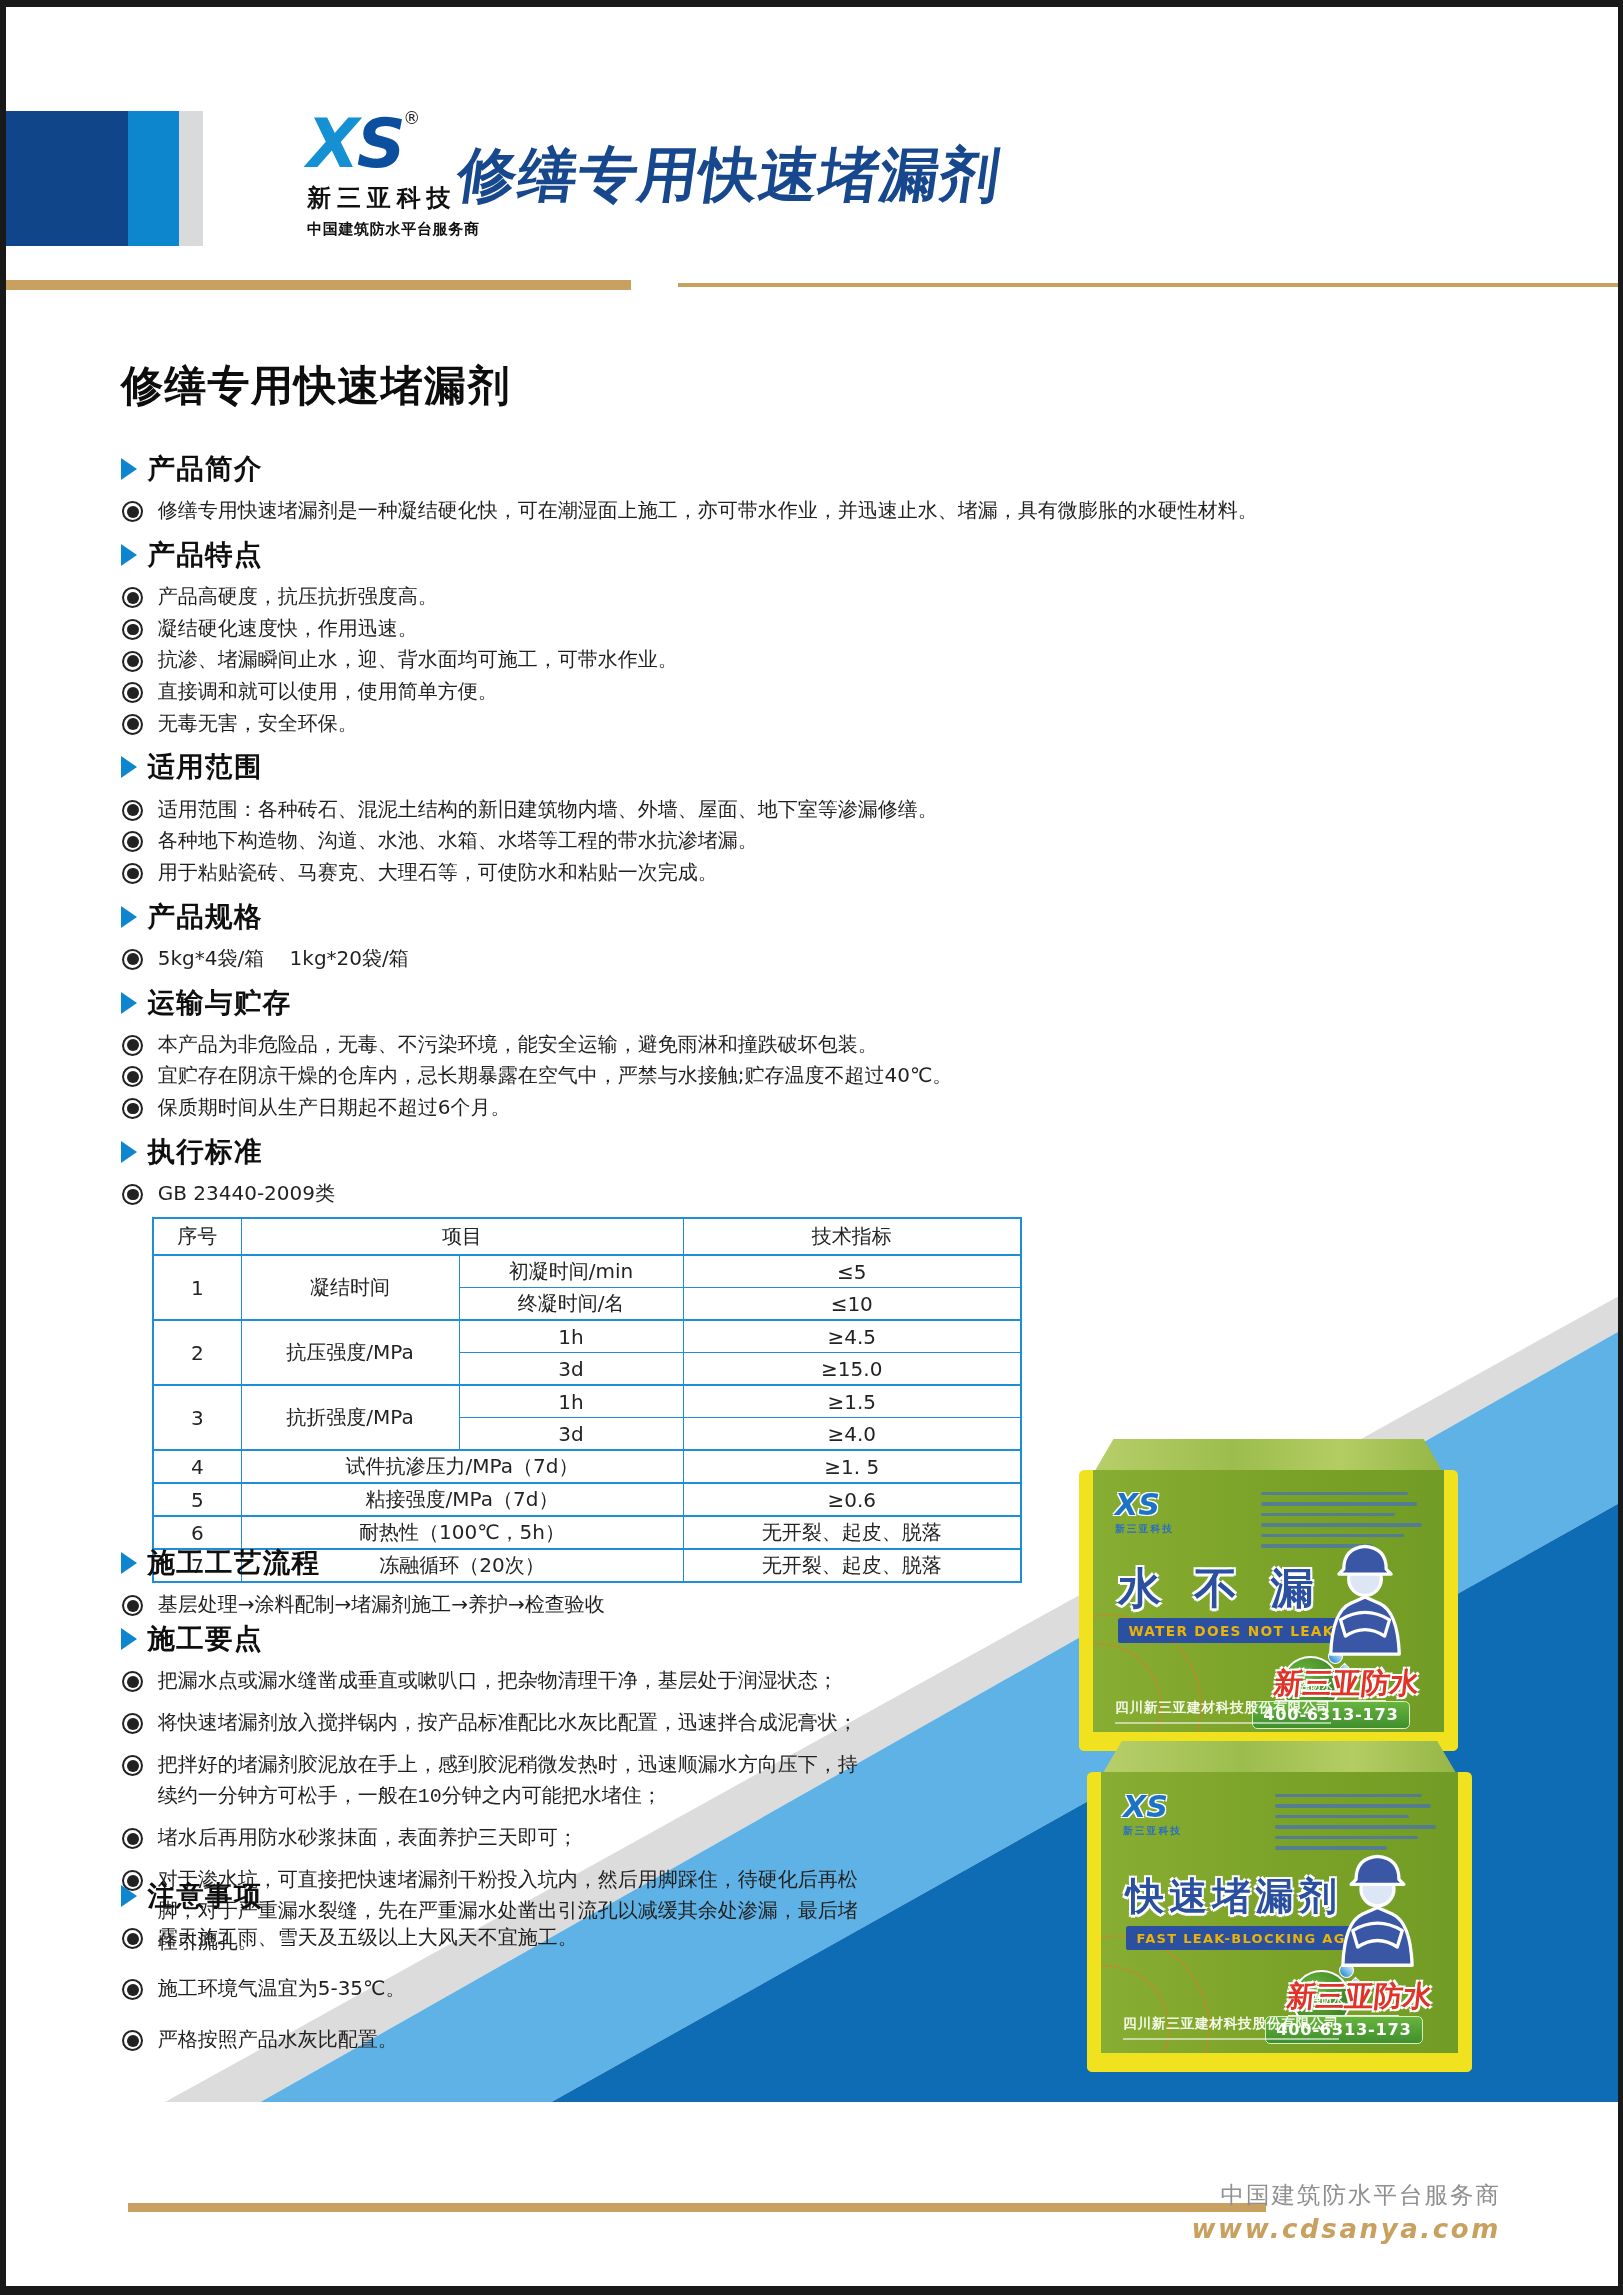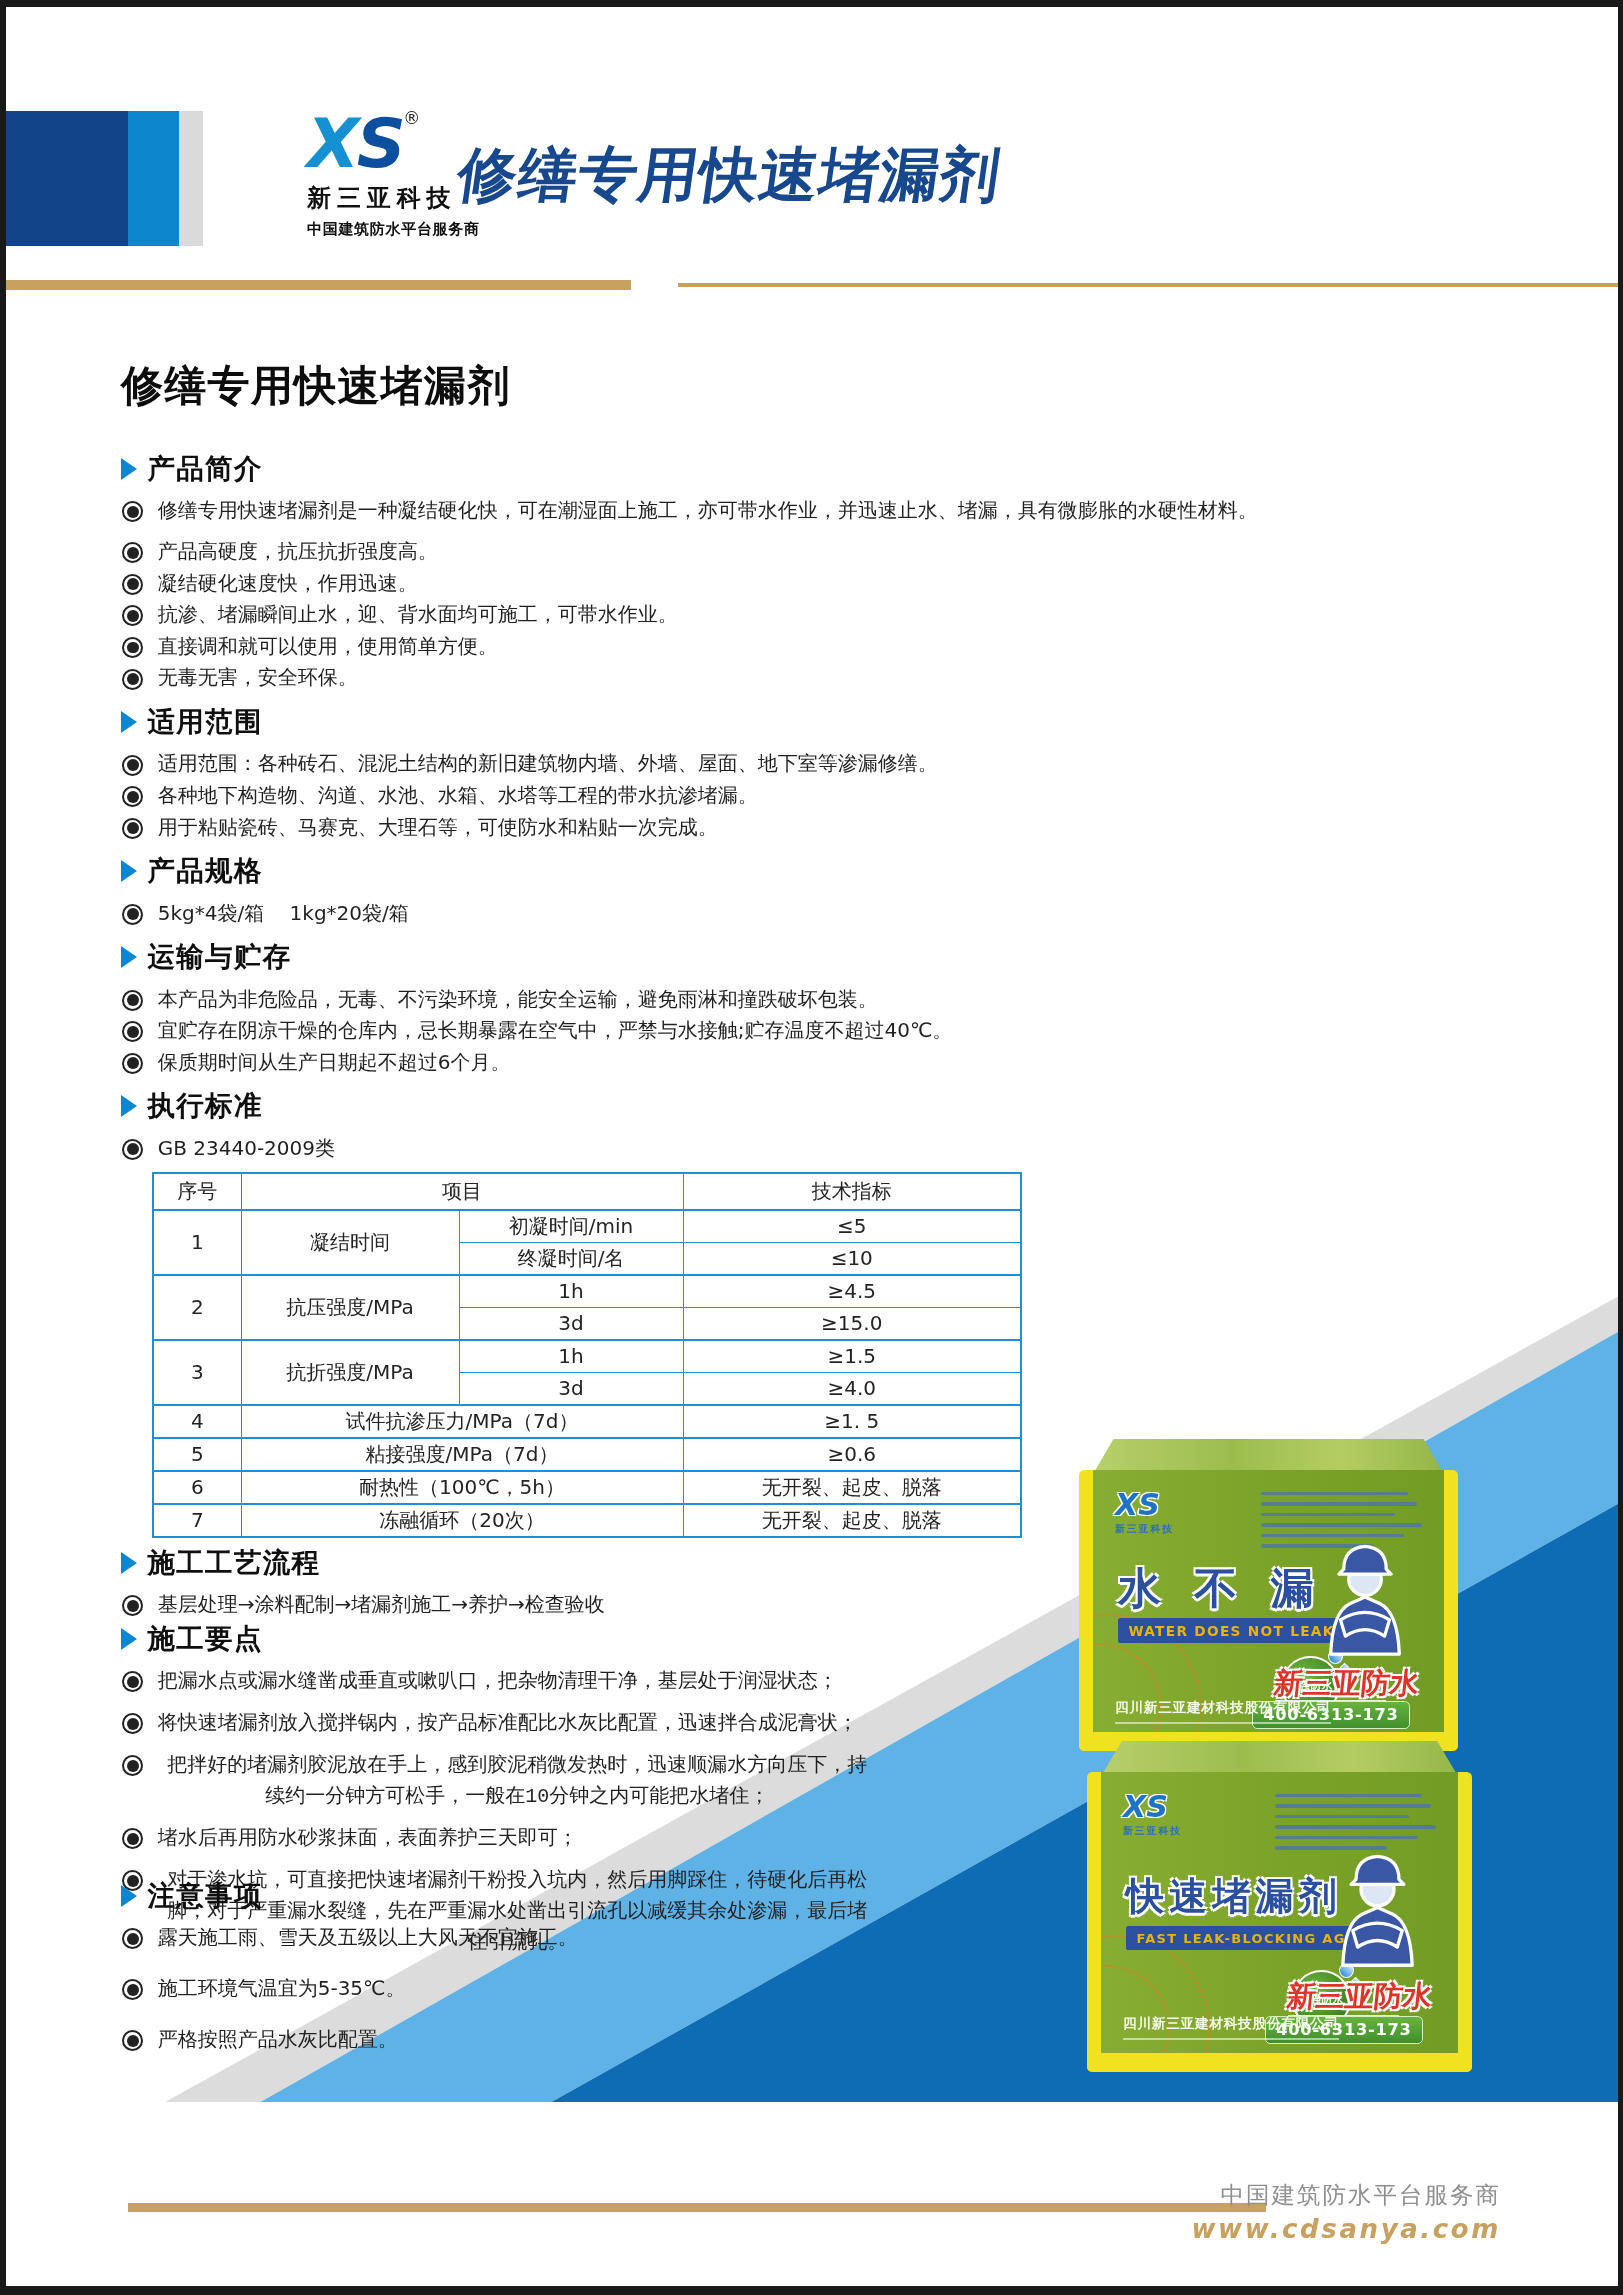--- a/index.html
+++ b/index.html
@@ -46,21 +46,21 @@
   
   .content{position:absolute;left:121px;top:358px;width:1295px;z-index:5;}
   .page-h1{font-size:42px;font-weight:900;color:#0d0d0d;margin:0 0 37px 0;letter-spacing:1.3px;}
   .sec{margin-bottom:11.8px;}
   .sec-head{display:flex;align-items:center;margin-bottom:9.2px;}
   .tri{width:0;height:0;border-left:16.3px solid #0e86cf;border-top:11px solid transparent;border-bottom:11px solid transparent;margin-right:10.5px;}
   .sec-title{font-size:27.5px;font-weight:800;color:#0f0f0f;letter-spacing:1.3px;}
   .bullet{display:flex;margin-bottom:2.6px;}
   .mk{flex:0 0 17px;width:17px;height:17px;border:2px solid #222;border-radius:50%;position:relative;margin:5.2px 14.4px 0 1.3px;}
   .mk::after{content:"";position:absolute;inset:2.6px;background:#222;border-radius:50%;}
-  .tx{font-size:20px;line-height:29px;color:#221f1f;white-space:pre-wrap;text-align:center;}
+  .tx{font-size:20px;line-height:29px;color:#221f1f;white-space:pre-wrap;}
   .sec-proc .bullet{margin-bottom:11px;}
   .sec-proc .tx{line-height:31px;max-width:719px;font-family:Liberation Mono, monospace;}
   .sec-note .bullet{margin-bottom:22px;}
   .abs-sec{position:absolute;left:121px;z-index:5;}
 
   
   .std-table{border-collapse:collapse;margin:9.2px 0 0 31px;border:2px solid #1e8ed8;background:#fff;padding-left:39px;}
   .std-table th,.std-table td{border:1.3px solid #1e8ed8;text-align:center;font-size:20px;color:#232323;padding:0 6.5px;font-weight:400;}
   .std-table th{height:35px;border-bottom:2.6px solid #1e8ed8;}
   .std-table td{height:31px;}
@@ -142,20 +142,24 @@
         <span class="tri"></span>
         <span class="sec-title">产品简介</span>
       </div>
       <div class="bullet">
           <span class="mk"></span>
           <span class="tx">修缮专用快速堵漏剂是一种凝结硬化快，可在潮湿面上施工，亦可带水作业，并迅速止水、堵漏，具有微膨胀的水硬性材料。</span>
         </div>
     </section>
 
     <section class="sec">
+      <div class="sec-head">
+        <span class="tri"></span>
+        <span class="sec-title">产品特点</span>
+      </div>
       <div class="bullet">
           <span class="mk"></span>
           <span class="tx">产品高硬度，抗压抗折强度高。</span>
         </div>
       <div class="bullet">
           <span class="mk"></span>
           <span class="tx">凝结硬化速度快，作用迅速。</span>
         </div>
       <div class="bullet">
           <span class="mk"></span>

